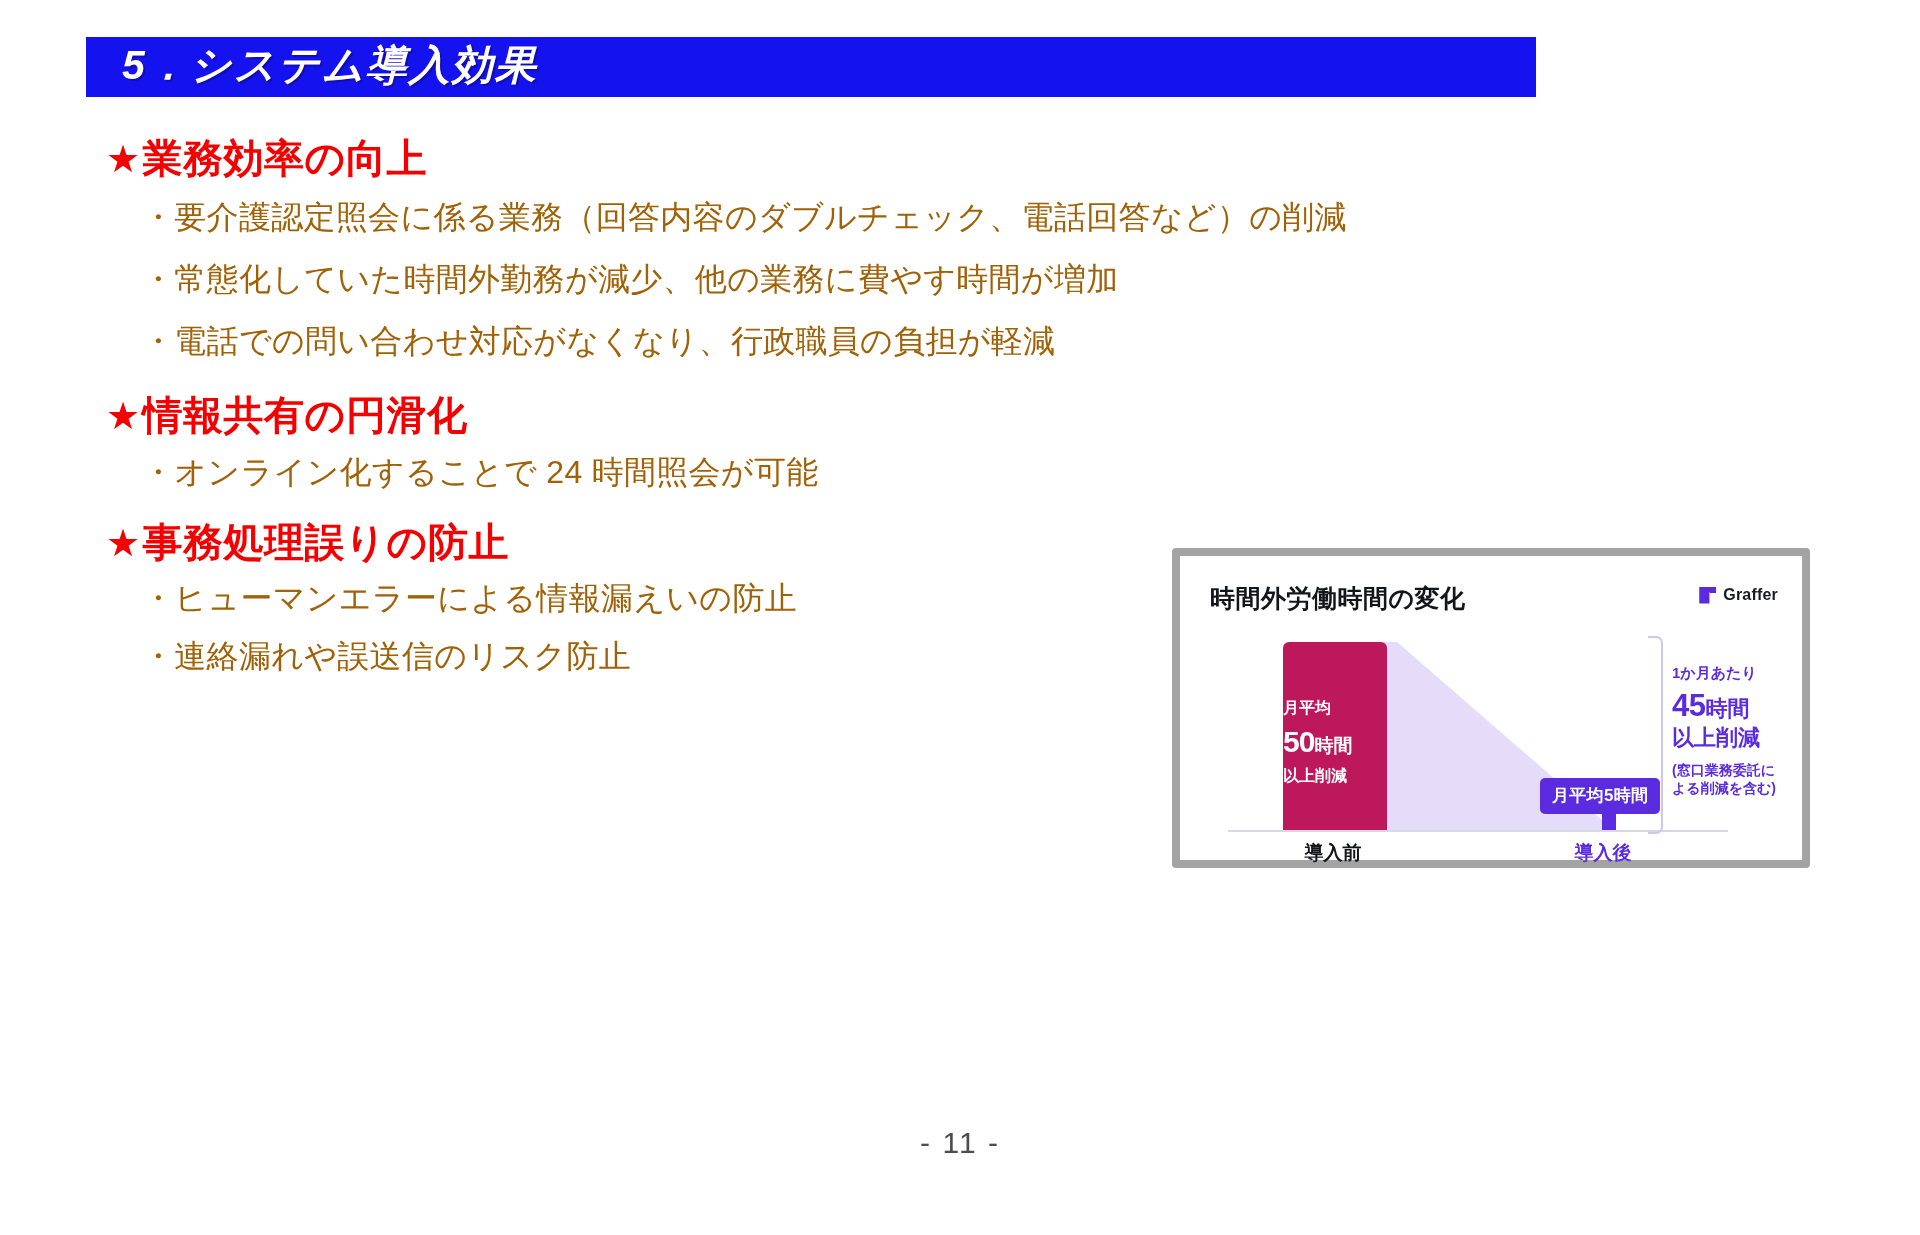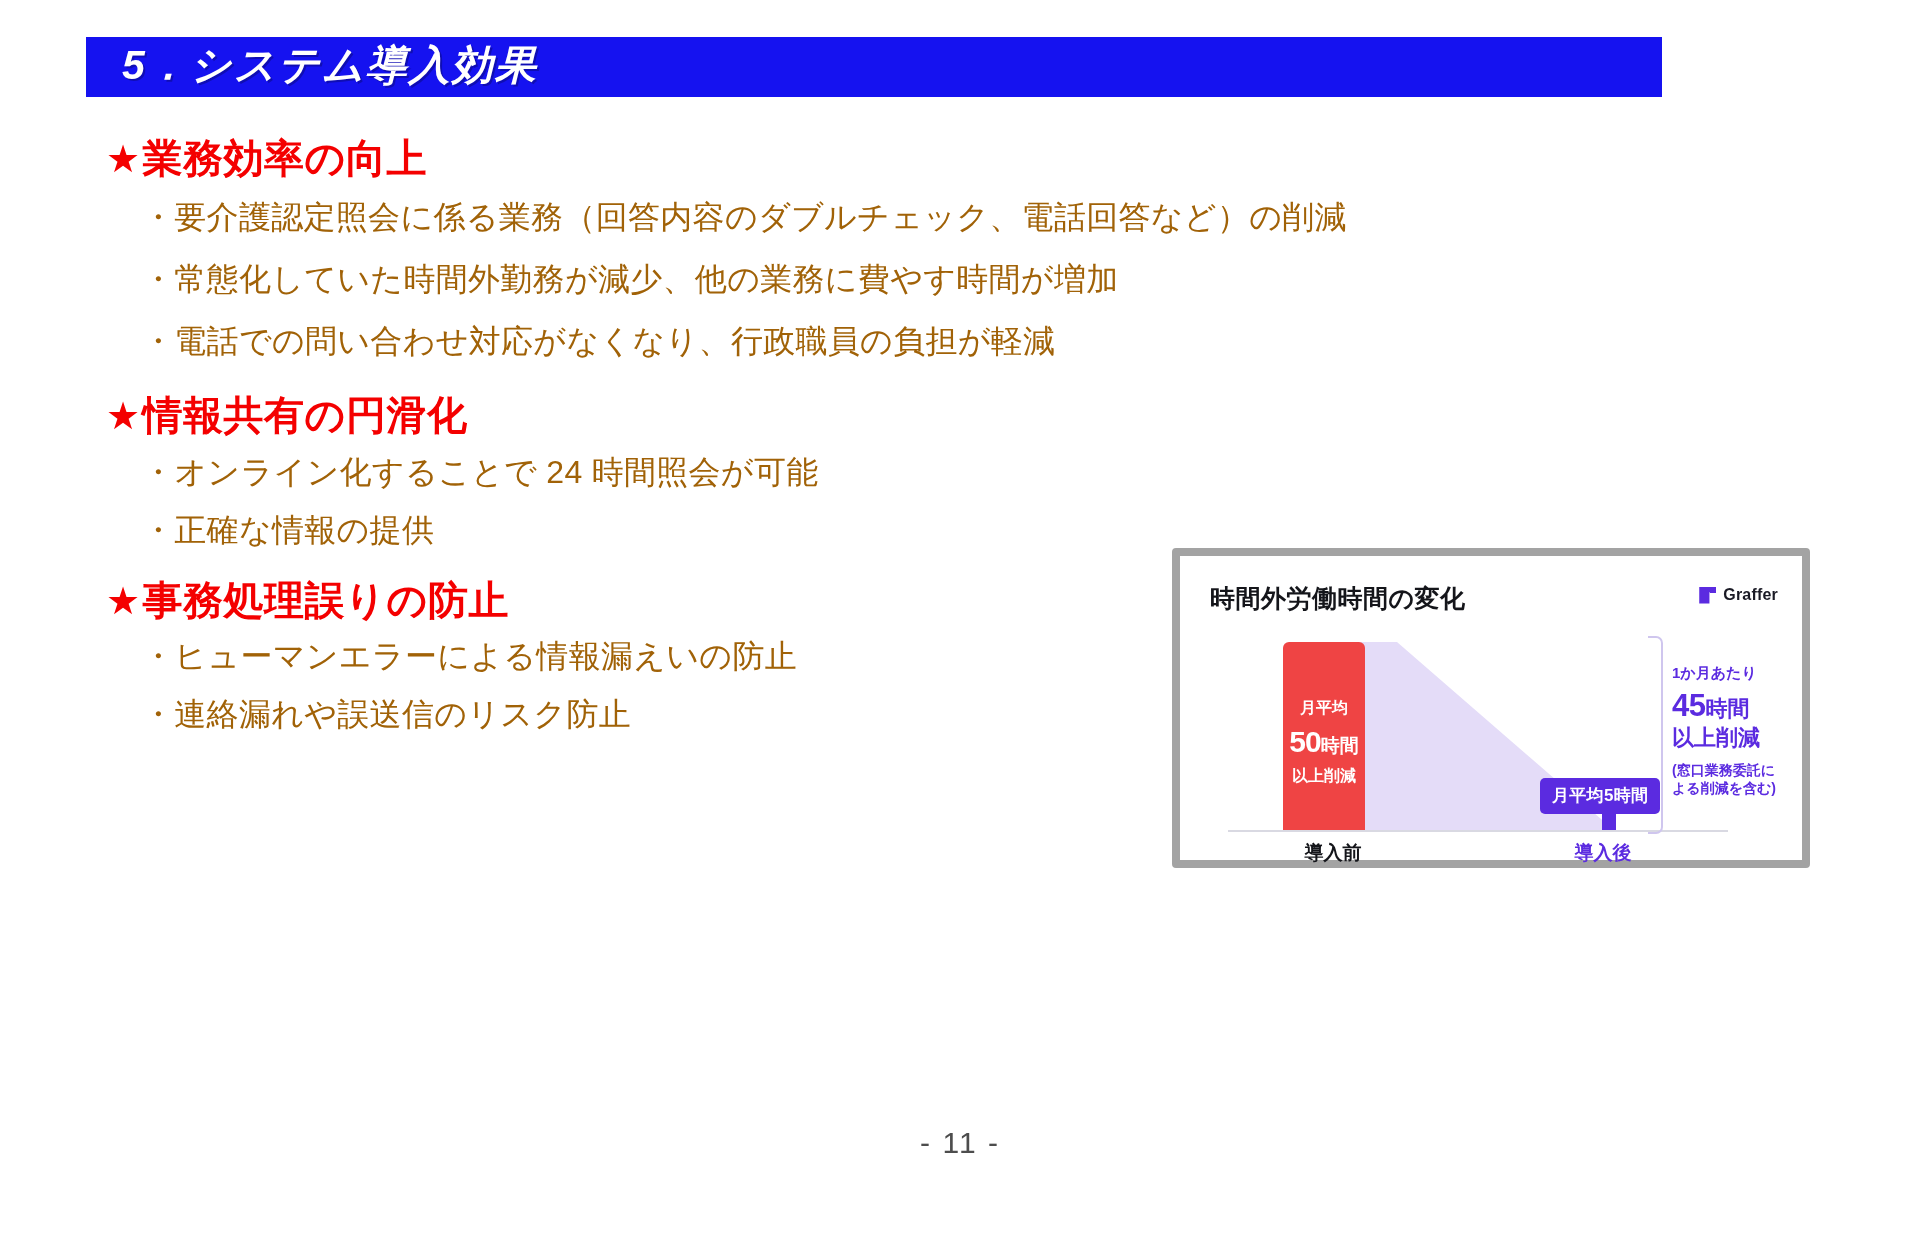--- a/index.html
+++ b/index.html
@@ -13,21 +13,21 @@
     position: relative;
     font-family: "Liberation Sans", "DejaVu Sans", sans-serif;
     overflow: hidden;
   }
 
   
   #title-band {
     position: absolute;
     left: 86px;
     top: 37px;
-    width: 1576px;
+    width: 1450px;
     height: 60px;
     background: #1512f0;
     box-sizing: border-box;
   }
   #title-text {
     position: absolute;
     left: 36px;
     top: 50%;
     transform: translateY(-52%);
     color: #ffffff;
@@ -171,26 +171,26 @@
     width: 300px;
     height: 190px;
     background: #e4dcf8;
     clip-path: polygon(0 0, 27% 0, 100% 100%, 0 100%);
   }
   
   #bar-before {
     position: absolute;
     left: 55px;
     top: 8px;
-    width: 82px;
+    width: 104px;
     height: 190px;
-    background: #ef4444;
+    background: #be185d;
     border-radius: 6px 6px 0 0;
     color: #ffffff;
-    text-align: center;
+    text-align: left;
   }
   #bar-before .lbl-top {
     position: absolute;
     left: 0; right: 0;
     top: 56px;
     font-size: 16px;
     font-weight: bold;
   }
   #bar-before .lbl-main {
     position: absolute;
@@ -334,21 +334,20 @@
       <li class="bullet-item">・要介護認定照会に係る業務（回答内容のダブルチェック、電話回答など）の削減</li>
       <li class="bullet-item">・常態化していた時間外勤務が減少、他の業務に費やす時間が増加</li>
       <li class="bullet-item">・電話での問い合わせ対応がなくなり、行政職員の負担が軽減</li>
     </ul>
   </div>
 
   <div class="section" id="sec-2">
     <div class="section-heading"><span class="star">★</span><span>情報共有の円滑化</span></div>
     <ul class="bullet-list">
       <li class="bullet-item">・オンライン化することで 24 時間照会が可能</li>
-      <li class="bullet-item">・正確な情報の提供</li>
     </ul>
   </div>
 
   <div class="section" id="sec-3">
     <div class="section-heading"><span class="star">★</span><span>事務処理誤りの防止</span></div>
     <ul class="bullet-list">
       <li class="bullet-item">・ヒューマンエラーによる情報漏えいの防止</li>
       <li class="bullet-item">・連絡漏れや誤送信のリスク防止</li>
     </ul>
   </div>

